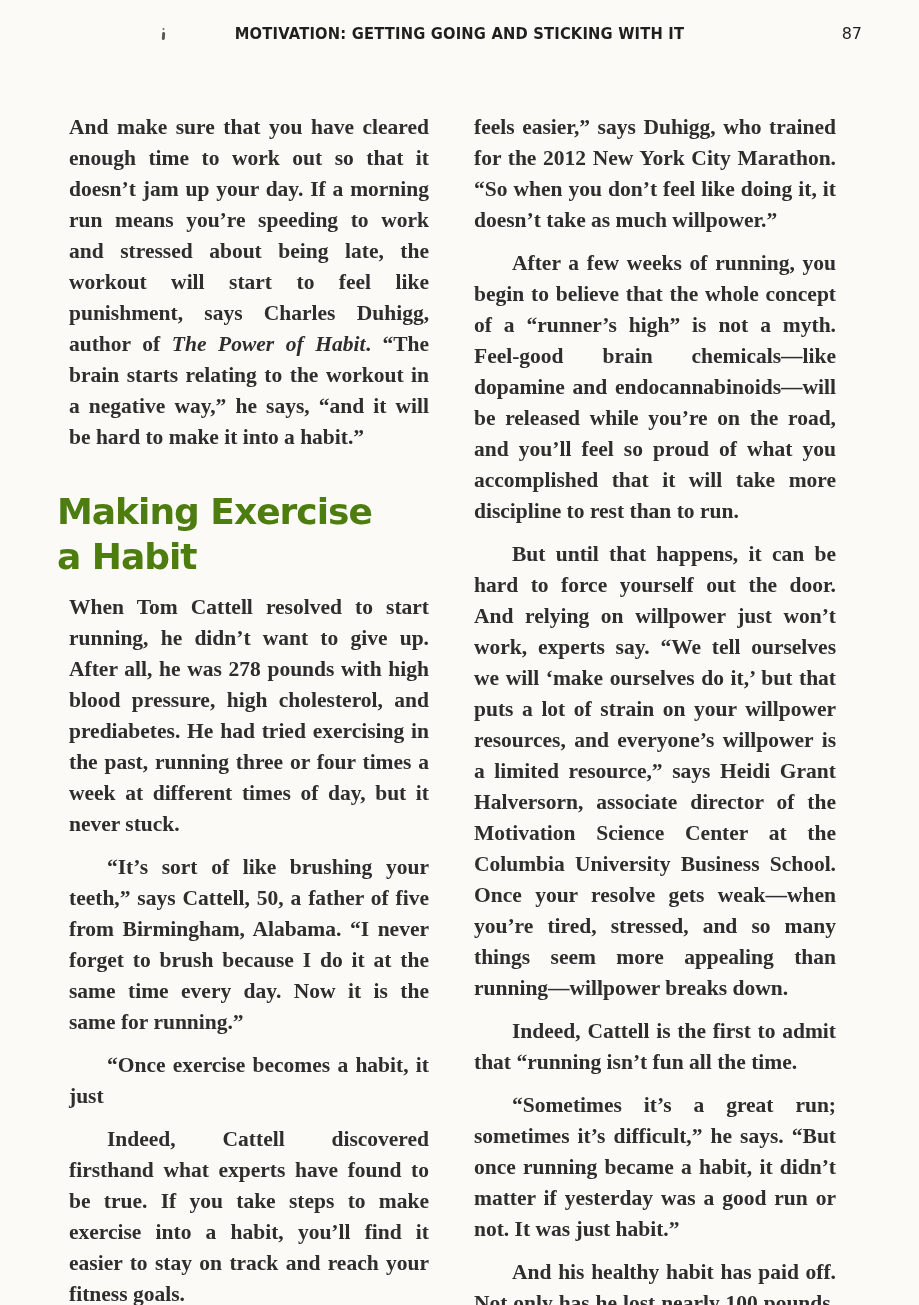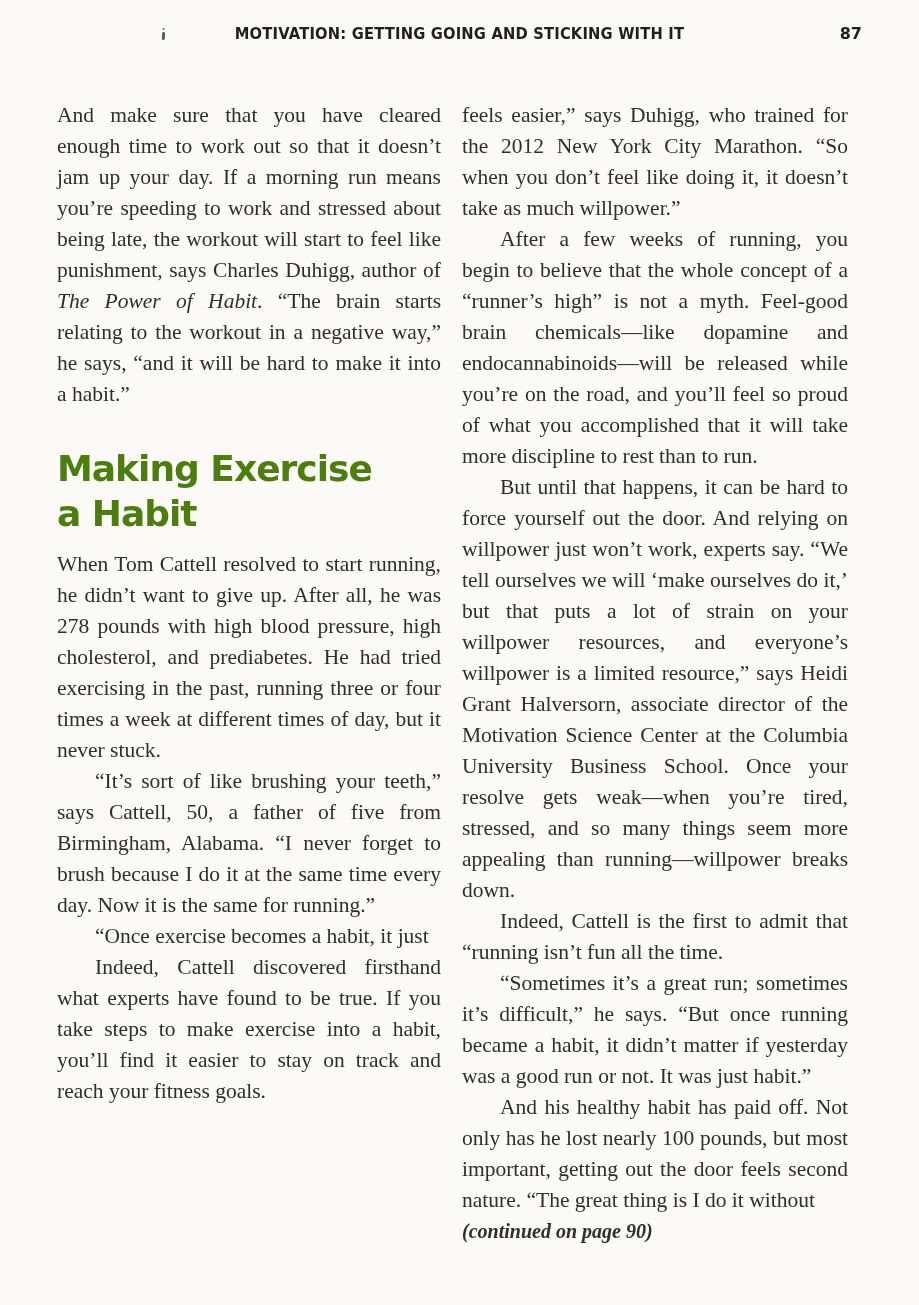--- a/index.html
+++ b/index.html
@@ -22,21 +22,21 @@
     font-size: 16px;
     letter-spacing: 0.2px;
     color: #1f1f1f;
     transform: scaleX(0.92);
     transform-origin: center top;
     white-space: nowrap;
   }
   .folio {
     position: absolute; top: 24px; right: 57px;
     font-family: "DejaVu Sans", sans-serif;
-    font-weight: 700;
+    font-weight: 400;
     font-size: 16px;
     color: #1f1f1f;
   }
 
   
   .ink-speck {
     position: absolute; left: 162px; top: 32px;
     width: 3px; height: 8px;
     background: #5a5a5a;
     border-radius: 1.5px;
@@ -53,21 +53,21 @@
   
   .col {
     position: absolute; top: 100px;
     font-size: 21.5px;
     line-height: 31px;
     text-align: justify;
   }
   .col-left  { left: 57px;  width: 384px; }
   .col-right { left: 462px; width: 386px; }
 
-  .col p { margin: 0; }
+  .col p { margin: 12px; font-weight: bold; }
   .col p.indent { text-indent: 38px; }
 
   .section-heading {
     margin: 36px 0 13px 0;
     font-family: "DejaVu Sans", sans-serif;
     font-weight: 700;
     font-size: 36px;
     line-height: 45px;
     letter-spacing: -1px;
     color: #4d7c0f;

